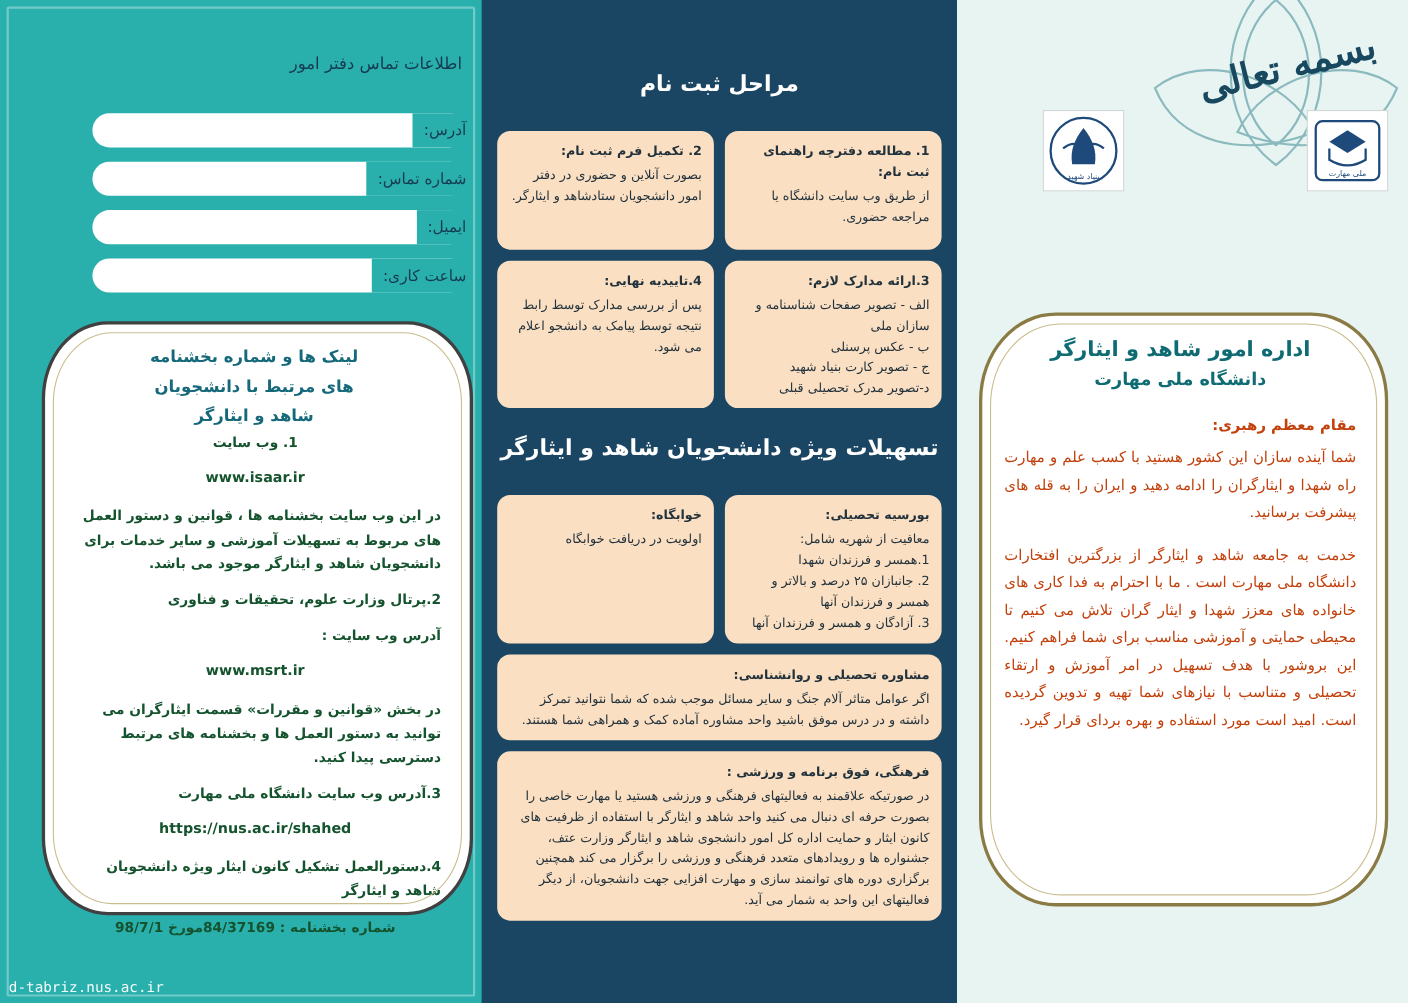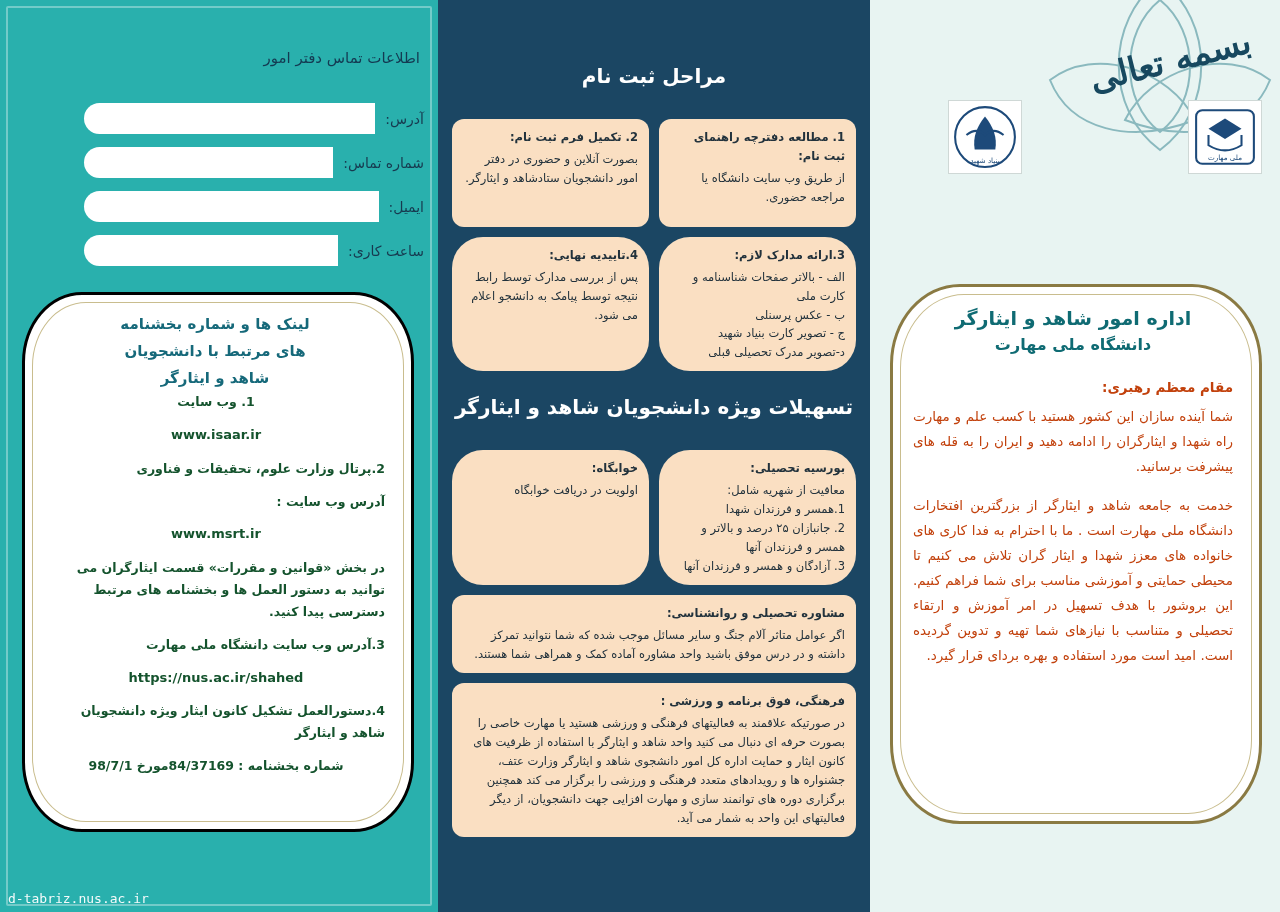--- a/index.html
+++ b/index.html
@@ -37,23 +37,23 @@
     position:absolute; right:8px; top:0; height:31px;
     display:flex; align-items:center;
     font-size:14px; font-weight:normal; color:#17394f;
     background:#29b0ad; padding:0 6px 0 10px;
   }
   
   .field-row .field-label { right:-6px; }
 
   
   .links-card {
-    position:absolute; left:22px; top:292px; width:392px; height:540px;
+    position:absolute; left:38px; top:292px; width:392px; height:540px;
     background:#ffffff;
-    border:3px solid #000000;
+    border:3px solid #404040;
     border-radius:60px 60px 60px 60px / 70px 70px 70px 70px;
   }
   .links-card:after{
     content:""; position:absolute; inset:7px;
     border:1px solid #c9bd8e; border-radius:54px/64px;
     pointer-events:none;
   }
   .links-title {
     position:absolute; right:28px; top:16px; width:336px;
     text-align:center; color:#16697a; font-weight:bold;
@@ -91,21 +91,21 @@
   }
   .box {
     background:#fadfc2; border-radius:12px;
     padding:9px 11px; color:#22323c;
     font-size:11.5px; line-height:1.65; text-align:right;
   }
   .box .bt { font-weight:bold; display:block; margin-bottom:3px; }
   .w2 { width:calc(50% - 5px); }
   .w1 { width:100%; }
   .h1 { min-height:108px; }
-  .h2 { min-height:118px;border-radius:31px; }
+  .h2 { min-height:118px; }
 
   
   .panel-right {
     position:absolute; left:870px; top:0; width:410px; height:912px;
     background:#e8f4f2;
   }
   .panel-right .ornament {
     position:absolute; left:0; top:0; width:410px; height:230px;
     overflow:hidden;
   }
@@ -185,20 +185,21 @@
       <div class="links-title">
         <div>لینک ها و شماره بخشنامه</div>
         <div>های مرتبط با دانشجویان</div>
         <div>شاهد و ایثارگر</div>
       </div>
 
       <div class="links-body">
 
         <p class="center">1. وب سایت</p>
         <p class="ltr">www.isaar.ir</p>
+        <p>در این وب سایت بخشنامه ها ، قوانین و دستور العمل های مربوط به تسهیلات آموزشی و سایر خدمات برای دانشجویان شاهد و ایثارگر موجود می باشد.</p>
 
         <p>2.پرتال وزارت علوم، تحقیقات و فناوری</p>
         <p>آدرس وب سایت :</p>
         <p class="ltr">www.msrt.ir</p>
         <p>در بخش  «قوانین و مقررات» قسمت ایثارگران می توانید به دستور العمل ها و بخشنامه های مرتبط دسترسی پیدا کنید.</p>
 
         <p>3.آدرس وب سایت دانشگاه ملی مهارت</p>
         <p class="ltr">https://nus.ac.ir/shahed</p>
 
         <p>4.دستورالعمل  تشکیل کانون  ایثار  ویژه دانشجویان شاهد و ایثارگر</p>
@@ -217,21 +218,21 @@
       <div class="box w2 h1">
         <span class="bt">1. مطالعه دفترچه راهنمای ثبت نام:</span>
         <span>از طریق وب سایت دانشگاه یا مراجعه حضوری.</span>
       </div>
       <div class="box w2 h1">
         <span class="bt">2. تکمیل فرم ثبت نام:</span>
         <span>بصورت آنلاین و حضوری در دفتر امور دانشجویان  ستادشاهد و ایثارگر.</span>
       </div>
       <div class="box w2 h2">
         <span class="bt">3.ارائه مدارک لازم:</span>
-        <div>الف - بالاتر صفحات شناسنامه و کارت ملی</div>
+        <div>الف - تصویر صفحات شناسنامه و سازان ملی</div>
         <div>ب - عکس پرسنلی</div>
         <div>ج - تصویر کارت بنیاد شهید</div>
         <div>د-تصویر مدرک تحصیلی قبلی</div>
       </div>
       <div class="box w2 h2">
         <span class="bt">4.تاییدیه نهایی:</span>
         <span>پس از بررسی مدارک توسط رابط نتیجه توسط پیامک به دانشجو اعلام می شود.</span>
       </div>
     </div>
 

